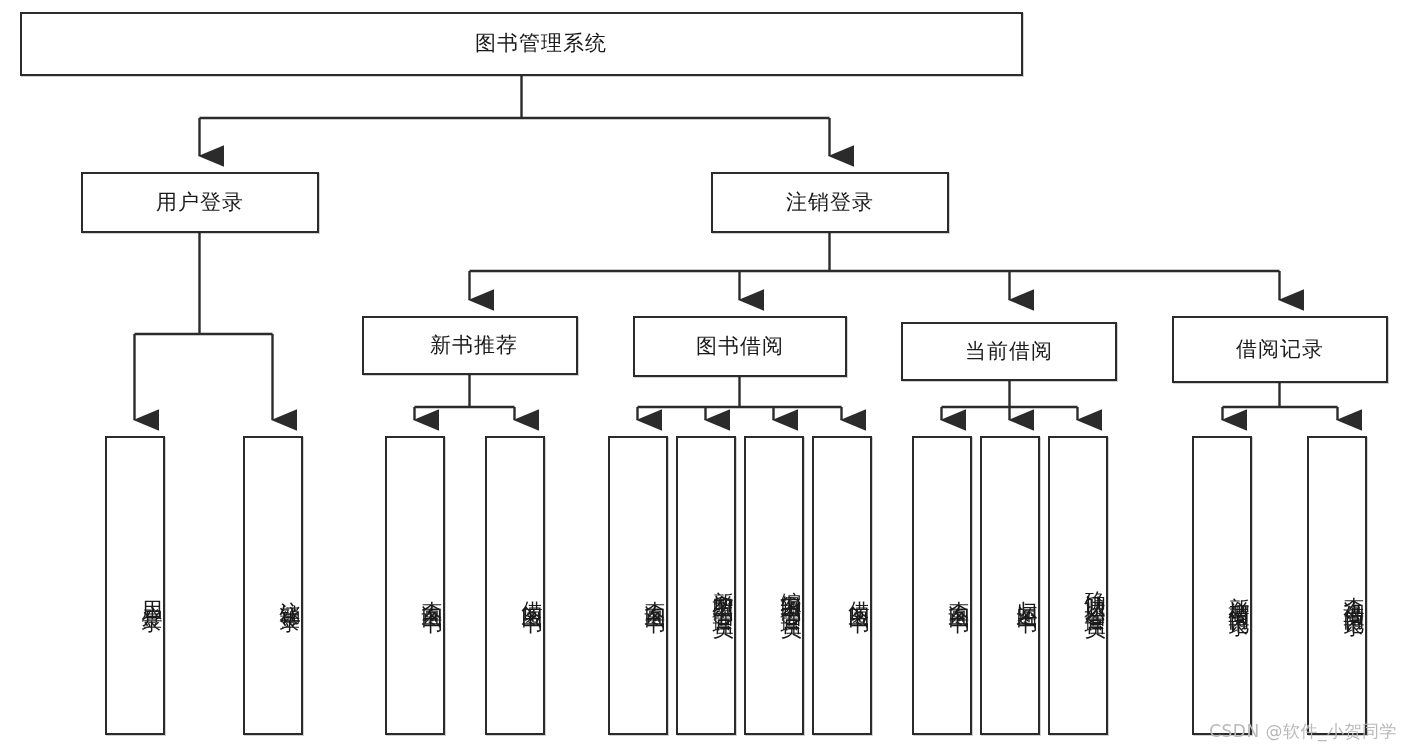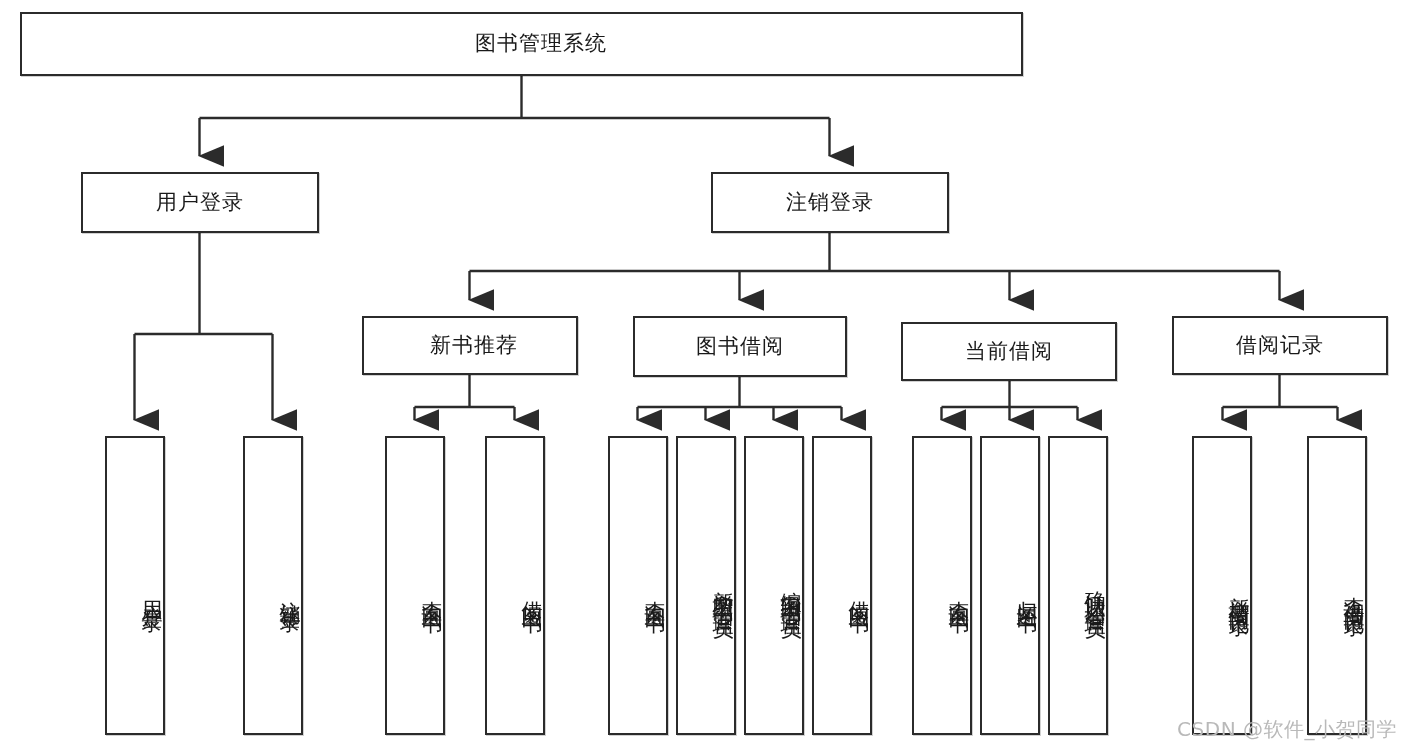--- a/index.html
+++ b/index.html
@@ -57,21 +57,21 @@
     white-space: pre-line;
   }
   .node.vertical .label {
     writing-mode: vertical-rl;
     text-orientation: upright;
   }
   #watermark {
     position: absolute;
     right: 8px;
     bottom: 4px;
-    font-size: 20px;
+    font-size: 17px;
     color: #b9b9b9;
     letter-spacing: 0.5px;
     white-space: nowrap;
     user-select: none;
   }
 </style>
 </head>
 <body>
 
 <div id="canvas">
@@ -140,21 +140,21 @@
 
   <div class="node horizontal" style="left:362px; top:316px; width:216px; height:59px;padding-left:8px;">
     <span class="label">新书推荐</span>
   </div>
   <div class="node horizontal" style="left:633px; top:316px; width:214px; height:61px;">
     <span class="label">图书借阅</span>
   </div>
   <div class="node horizontal" style="left:901px; top:316px; width:216px; height:59px;margin-top:6px;">
     <span class="label">当前借阅</span>
   </div>
-  <div class="node horizontal" style="left:1172px; top:316px; width:216px; height:59px;">
+  <div class="node horizontal" style="left:1172px; top:316px; width:216px; height:67px;">
     <span class="label">借阅记录</span>
   </div>
 
   <div class="node vertical" style="left:105px; top:436px; width:60px; height:299px;">
     <span class="label">用户登录</span>
   </div>
   <div class="node vertical" style="left:243px; top:436px; width:60px; height:299px;">
     <span class="label">注销登录</span>
   </div>
 

